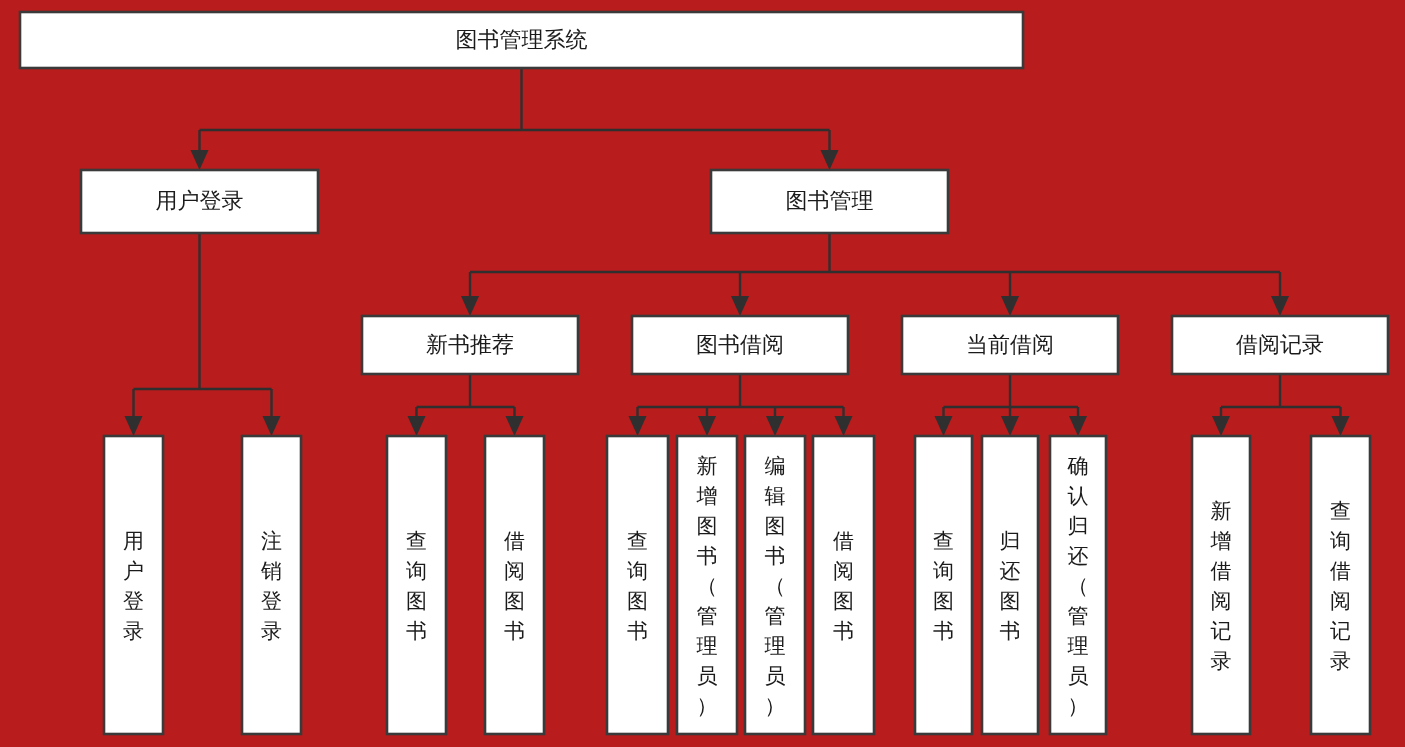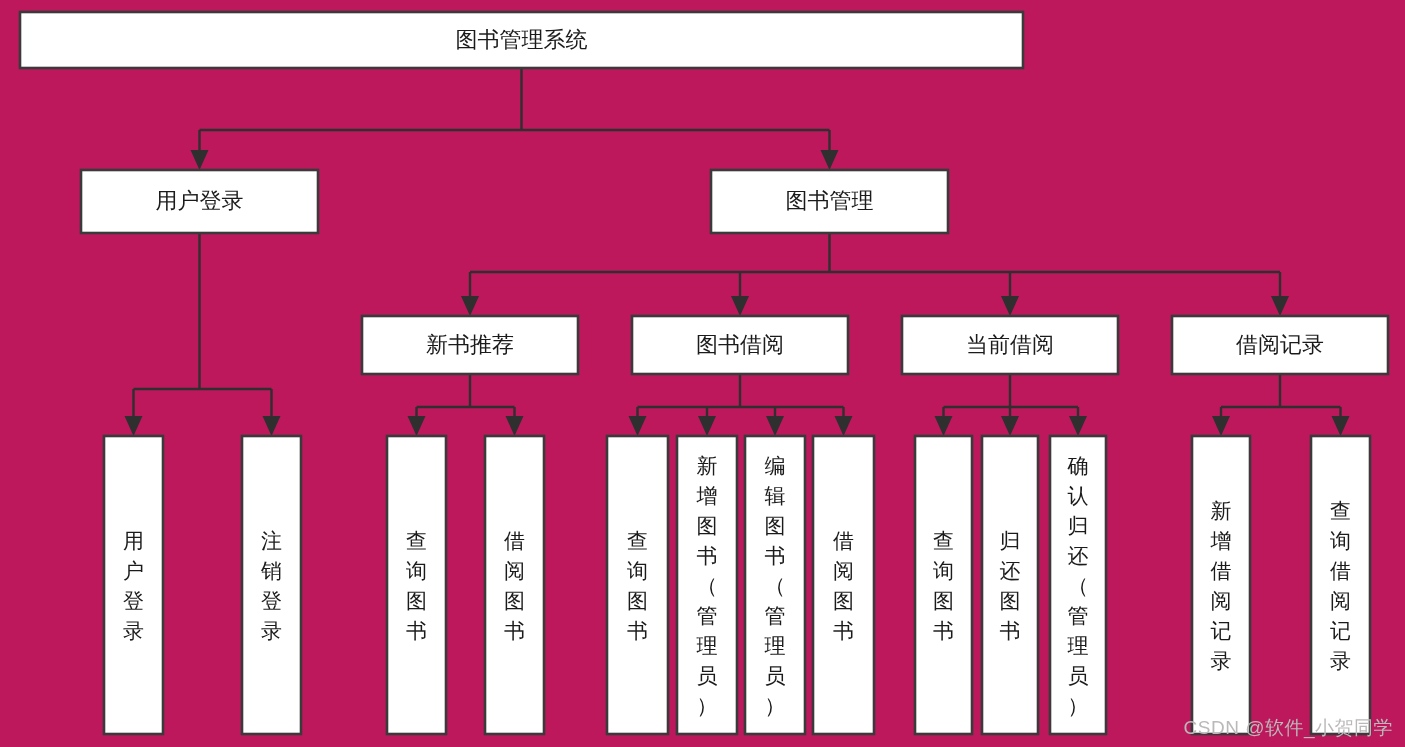--- a/index.html
+++ b/index.html
@@ -11,21 +11,21 @@
   body {
     width: 1405px;
     height: 747px;
     font-family: "Liberation Sans", "DejaVu Sans", sans-serif;
     overflow: hidden;
   }
   #diagram-root {
     position: relative;
     width: 1405px;
     height: 747px;
-    background: #be185d;
+    background: #b91c1c;
   }
   svg#tree-svg {
     position: absolute;
     left: 0;
     top: 0;
     width: 1405px;
     height: 747px;
     display: block;
   }
   .node-rect {
@@ -219,14 +219,13 @@
         <g>
           <rect x="1192" y="436" width="58" height="298" class="node-rect"></rect>
           <text x="1221" y="518.4" class="node-label-vert"><tspan x="1221" dy="0">新</tspan><tspan x="1221" dy="30">增</tspan><tspan x="1221" dy="30">借</tspan><tspan x="1221" dy="30">阅</tspan><tspan x="1221" dy="30">记</tspan><tspan x="1221" dy="30">录</tspan></text>
         </g>
         <g>
           <rect x="1311" y="436" width="59" height="298" class="node-rect"></rect>
           <text x="1340.5" y="518.4" class="node-label-vert"><tspan x="1340.5" dy="0">查</tspan><tspan x="1340.5" dy="30">询</tspan><tspan x="1340.5" dy="30">借</tspan><tspan x="1340.5" dy="30">阅</tspan><tspan x="1340.5" dy="30">记</tspan><tspan x="1340.5" dy="30">录</tspan></text>
         </g>
       </g>
   </svg>
-  <div class="watermark">CSDN @软件_小贺同学</div>
 </div>
 
 </body></html>

